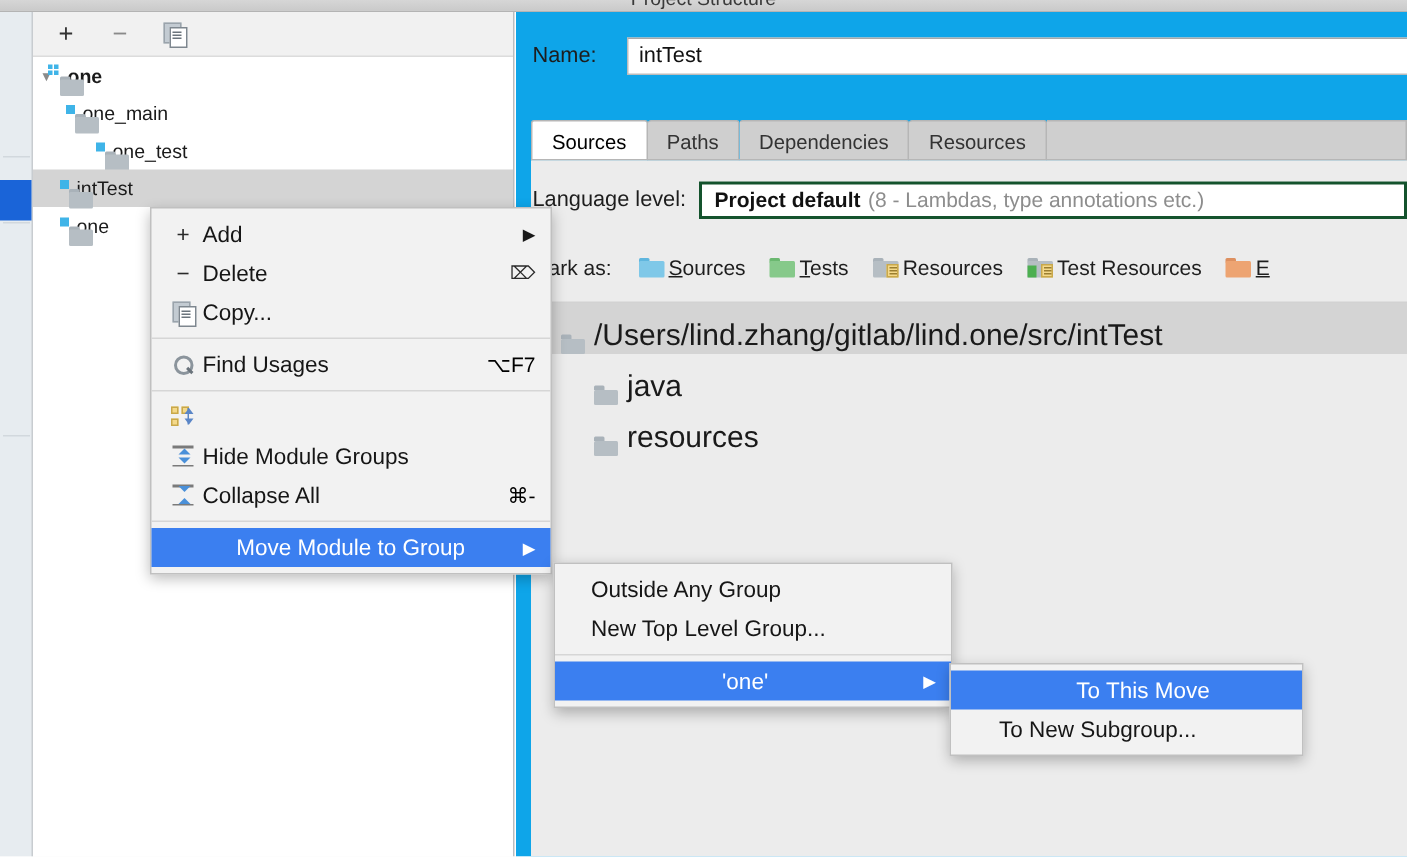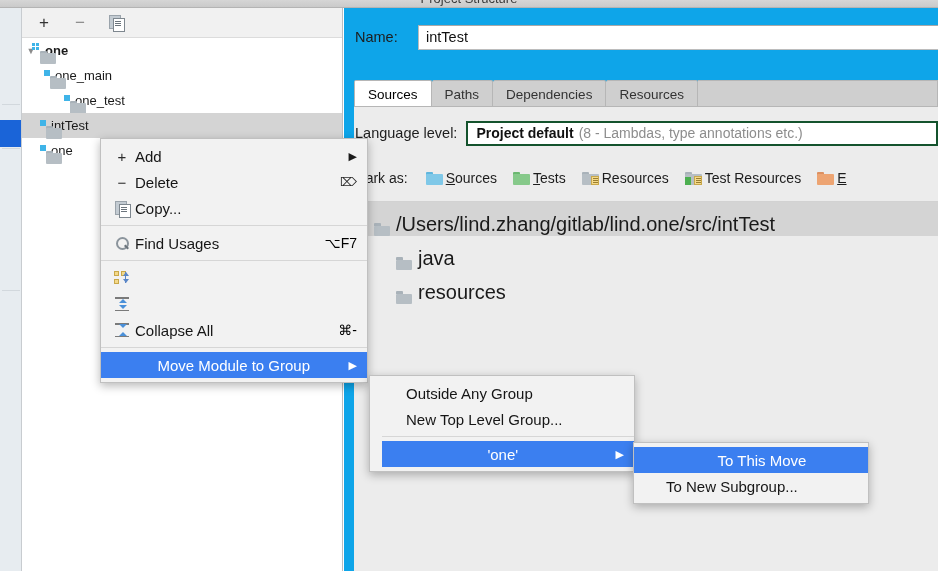--- a/index.html
+++ b/index.html
@@ -241,21 +241,21 @@
     display: flex; align-items: center; justify-content: center;
     font-size: 15px; color: #2a2a2a;
   }
   .mi-label { flex: 1; }
   .mi-accel { margin-left: 26px; font-size: 14px; color: #000000; }
   .mi-arrow { margin-left: 16px; font-size: 11px; color: #1a1a1a; }
   .mi.hl .mi-arrow { color: #ffffff; }
   .msep { height: 1px; background: #d6d6d6; margin: 4px 0; }
 
   .menu-main { left: 100px; top: 138px; width: 268px; }
-  .menu-sub1 { left: 369px; top: 375px; width: 266px; padding-left: 12px; }
+  .menu-sub1 { left: 369px; top: 375px; width: 266px; }
   .menu-sub2 { left: 633px; top: 442px; width: 236px; }
 
   
   .gl-copy { position:relative; width:15px; height:15px; }
   .gl-copy::before{content:"";position:absolute;left:0;top:0;width:10px;height:12px;background:#c3cbd2;border:1px solid #9aa3ab;}
   .gl-copy::after{content:"";position:absolute;left:4px;top:3px;width:10px;height:12px;background:#ffffff;border:1px solid #7e878f;}
   .gl-copy i{position:absolute;left:6px;top:6px;width:6px;height:1px;background:#6b747c;box-shadow:0 2px 0 #6b747c,0 4px 0 #6b747c;z-index:2;}
 
   .gl-find { position:relative; width:15px; height:15px; }
   .gl-find::before{content:"";position:absolute;left:1px;top:1px;width:9px;height:9px;border:2px solid #8b949c;border-radius:50%;}
@@ -502,20 +502,21 @@
 
     <div class="mi">
       <span class="mi-ico">
         <span class="gl-exp">
             <i class="ln t"></i>
             <i class="ad up"></i>
             <i class="ad dn"></i>
             <i class="ln b"></i>
           </span>
       </span>
+      <span class="mi-label">Hide Module Groups</span>
       <span class="mi-accel"></span>
     </div>
 
     <div class="mi">
       <span class="mi-ico">
         <span class="gl-col">
             <i class="ln t"></i>
             <i class="ad dn"></i>
             <i class="ad up"></i>
             <i class="ln b"></i>

